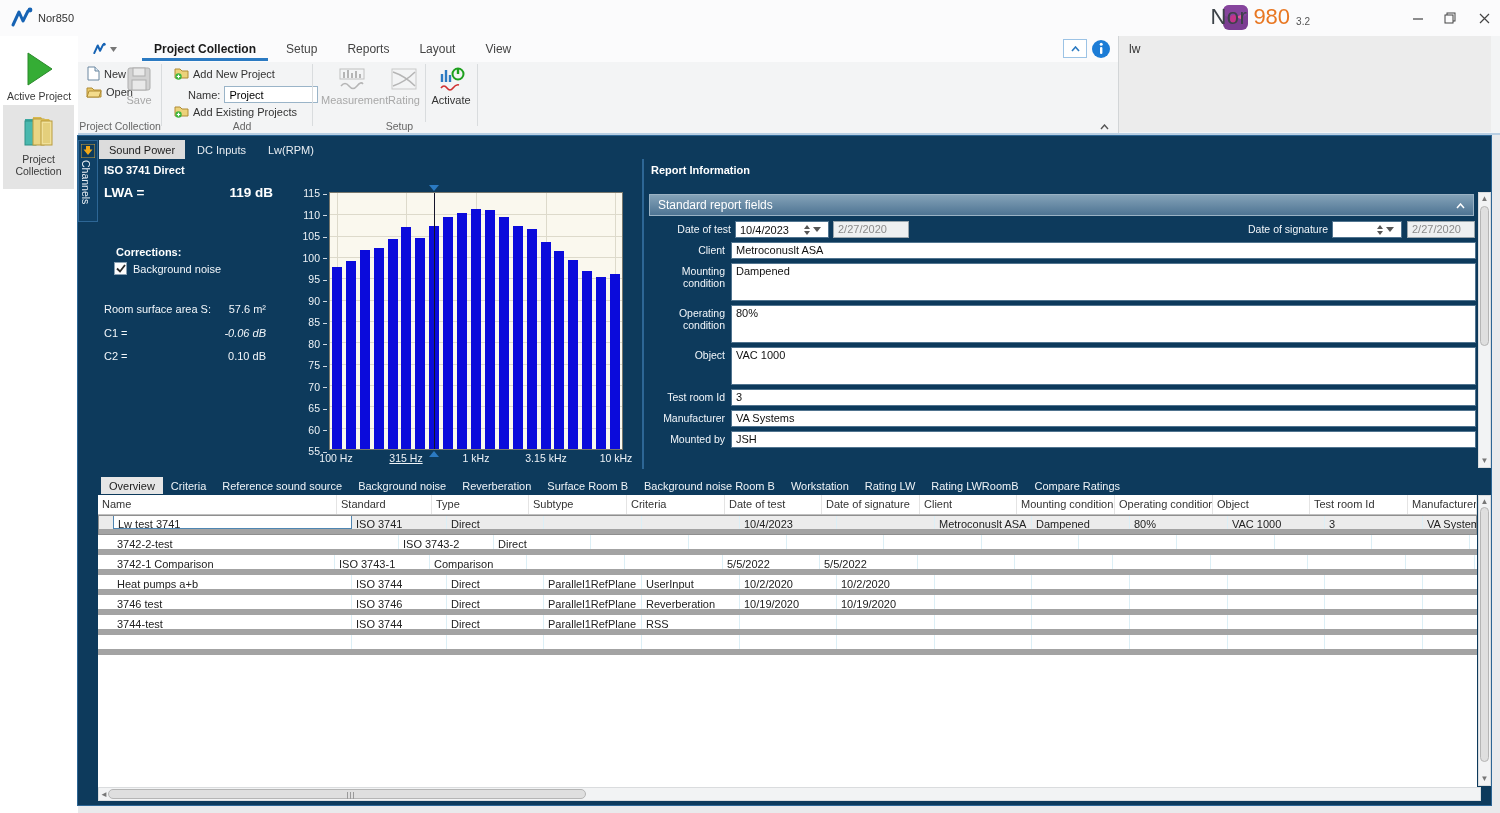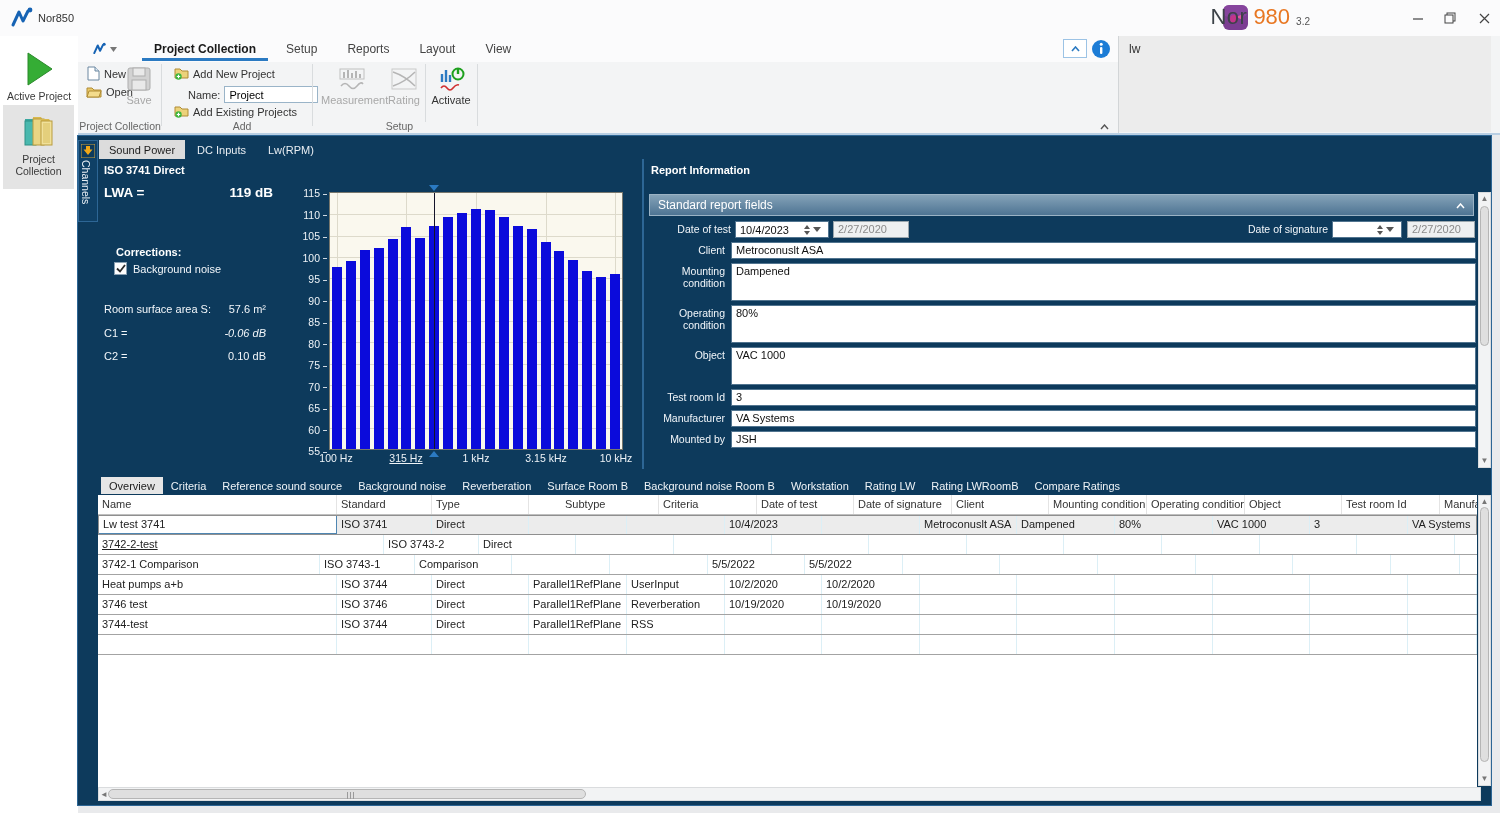--- a/index.html
+++ b/index.html
@@ -103,21 +103,21 @@
 
   
   #bottom-tabs { position:absolute; left:23px; top:341px; display:flex; height:17px; }
   .bottom-tab { padding:0 8px; display:flex; align-items:center; color:#eef3f7; font-size:11px; cursor:default; white-space:nowrap; }
   .bottom-tab.active { background:#e6e6e6; color:#1c1c1c; }
   #table-area { position:absolute; left:20px; top:359px; width:1379px; height:292px; background:#fff; overflow:hidden; }
   .t-row { display:flex; height:20px; }
   .t-cell { padding:3px 4px; border-right:1px solid #dcEFf6; white-space:nowrap; overflow:hidden; font-size:11px; flex:none; }
   .t-head .t-cell { border-right:1px solid #e4e4e4; color:#333; }
   .t-head { border-bottom:1px solid #bfbfbf; }
-  .t-data { border-bottom:1px solid #a3a3a3; color:#222; }
+  .t-data { border-bottom:6px solid #a3a3a3; color:#222;padding-left:15px; }
   .t-data.selected { background:#ececec; outline:1px solid #8f8f8f; outline-offset:-1px; }
   .t-data.selected .t-cell:first-child { background:#fff; border:1px solid #4f86b2; padding-top:2px; }
   #hscroll { left:20px; top:651px; width:1383px; }
   #hscroll .sb-thumb { left:9px; top:1px; width:478px; height:10px; }
   .grip { position:absolute; left:50%; top:2px; width:10px; height:7px; display:flex; gap:2px; }
   .grip i { width:1px; height:7px; background:#9a9a9a; }
   #table-vscroll { left:1400px; top:359px; height:291px; }
   #report-vscroll { left:1400px; top:56px; height:276px; }
   #report-vscroll .sb-thumb { left:1px; top:13px; width:9px; height:140px; }
   #table-vscroll .sb-thumb { left:1px; top:11px; width:9px; height:255px; }
@@ -505,21 +505,21 @@
       <div class="bottom-tab">Workstation</div>
       <div class="bottom-tab">Rating LW</div>
       <div class="bottom-tab">Rating LWRoomB</div>
       <div class="bottom-tab">Compare Ratings</div>
     </div>
   <div id="table-area">
       <div class="t-row t-head">
         <div class="t-cell" style="width: 239px;">Name</div>
         <div class="t-cell" style="width: 95px;">Standard</div>
         <div class="t-cell" style="width: 97px;">Type</div>
-        <div class="t-cell" style="width: 98px; margin-left: 32px;">Subtype</div>
+        <div class="t-cell" style="width: 98px;">Subtype</div>
         <div class="t-cell" style="width: 98px;">Criteria</div>
         <div class="t-cell" style="width: 97px;">Date of test</div>
         <div class="t-cell" style="width: 98px;">Date of signature</div>
         <div class="t-cell" style="width: 97px;">Client</div>
         <div class="t-cell" style="width: 98px;">Mounting condition</div>
         <div class="t-cell" style="width: 98px;">Operating condition</div>
         <div class="t-cell" style="width: 97px;">Object</div>
         <div class="t-cell" style="width: 98px;">Test room Id</div>
         <div class="t-cell" style="width: 69px;">Manufacturer</div>
       </div>

